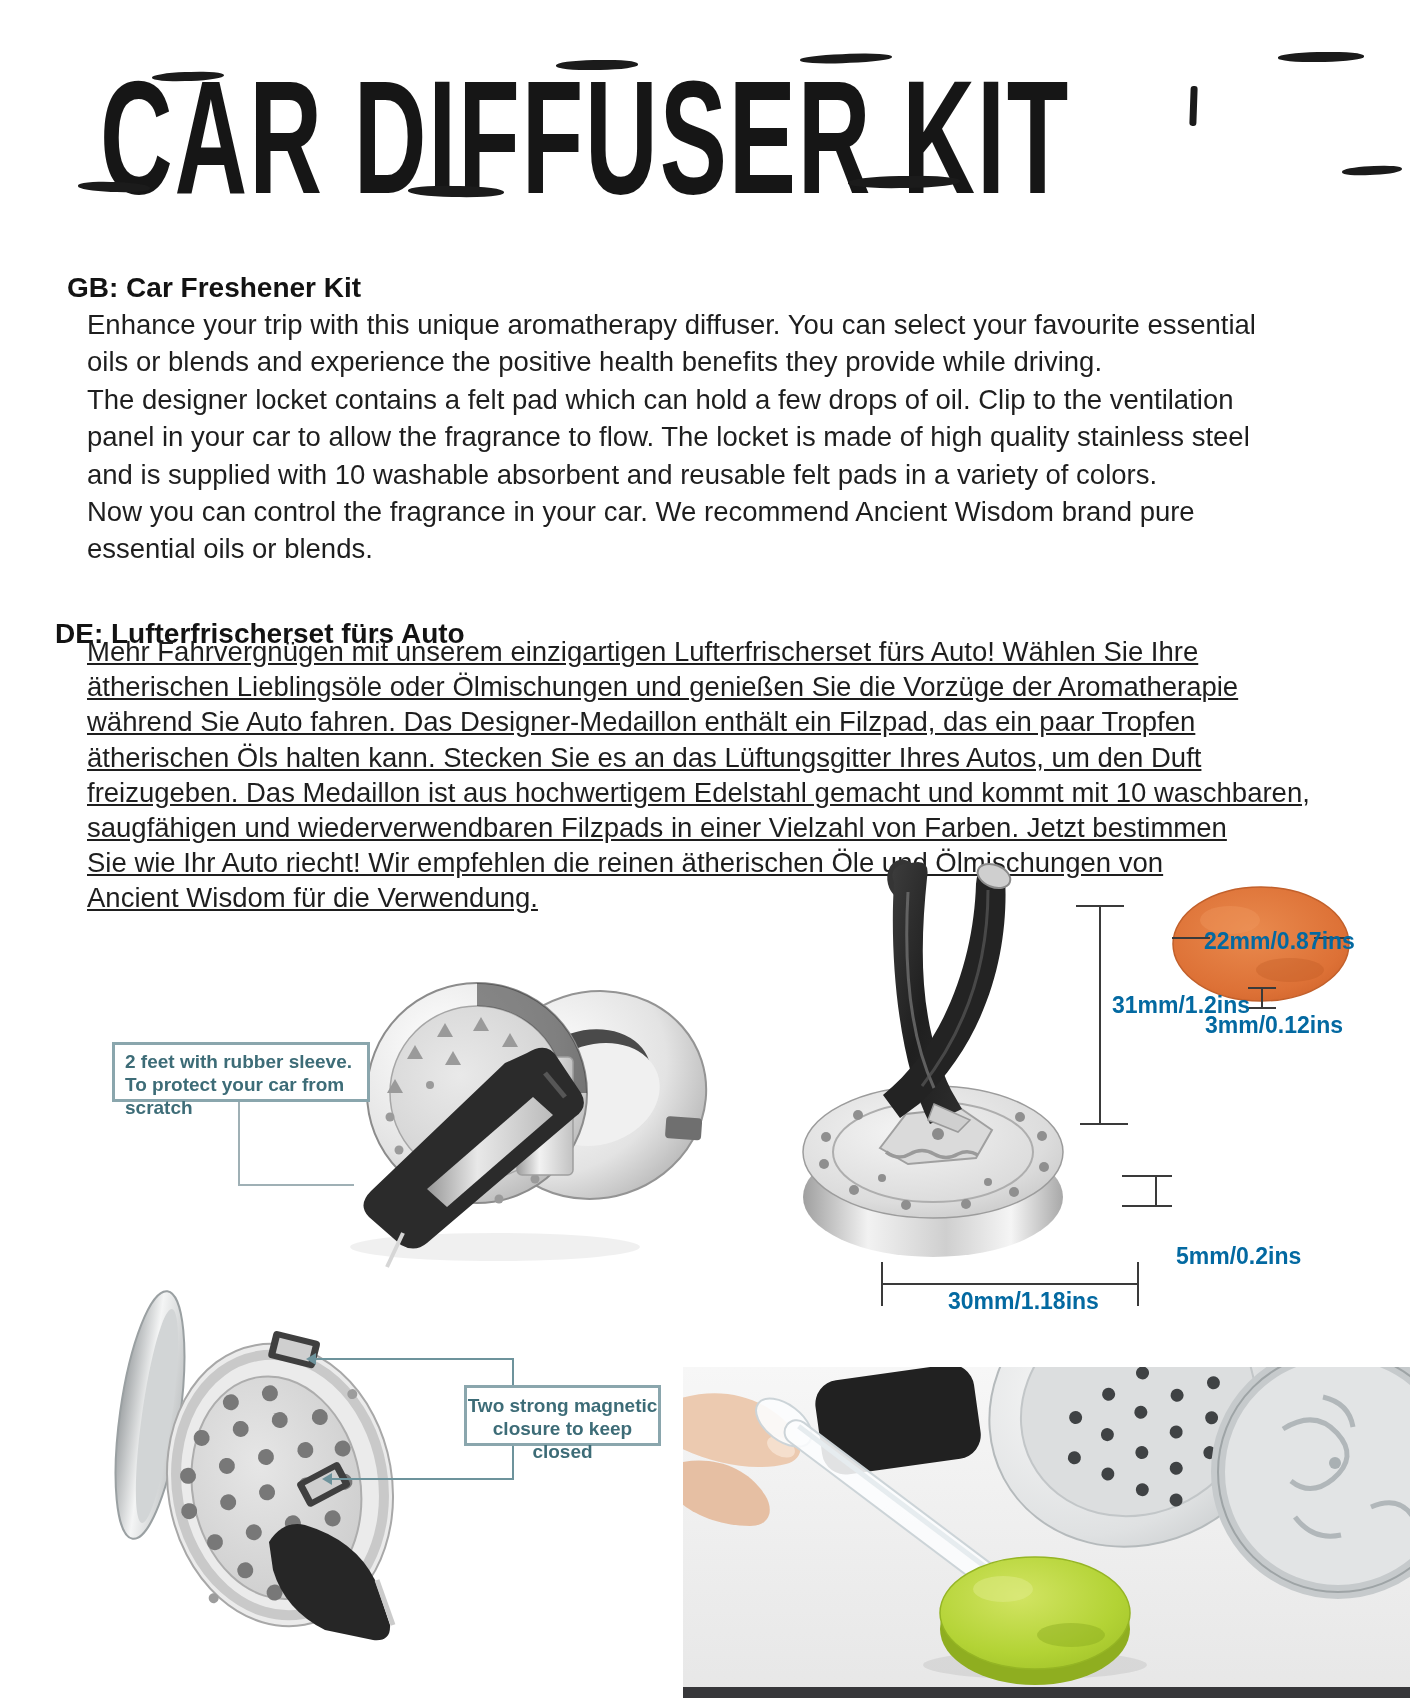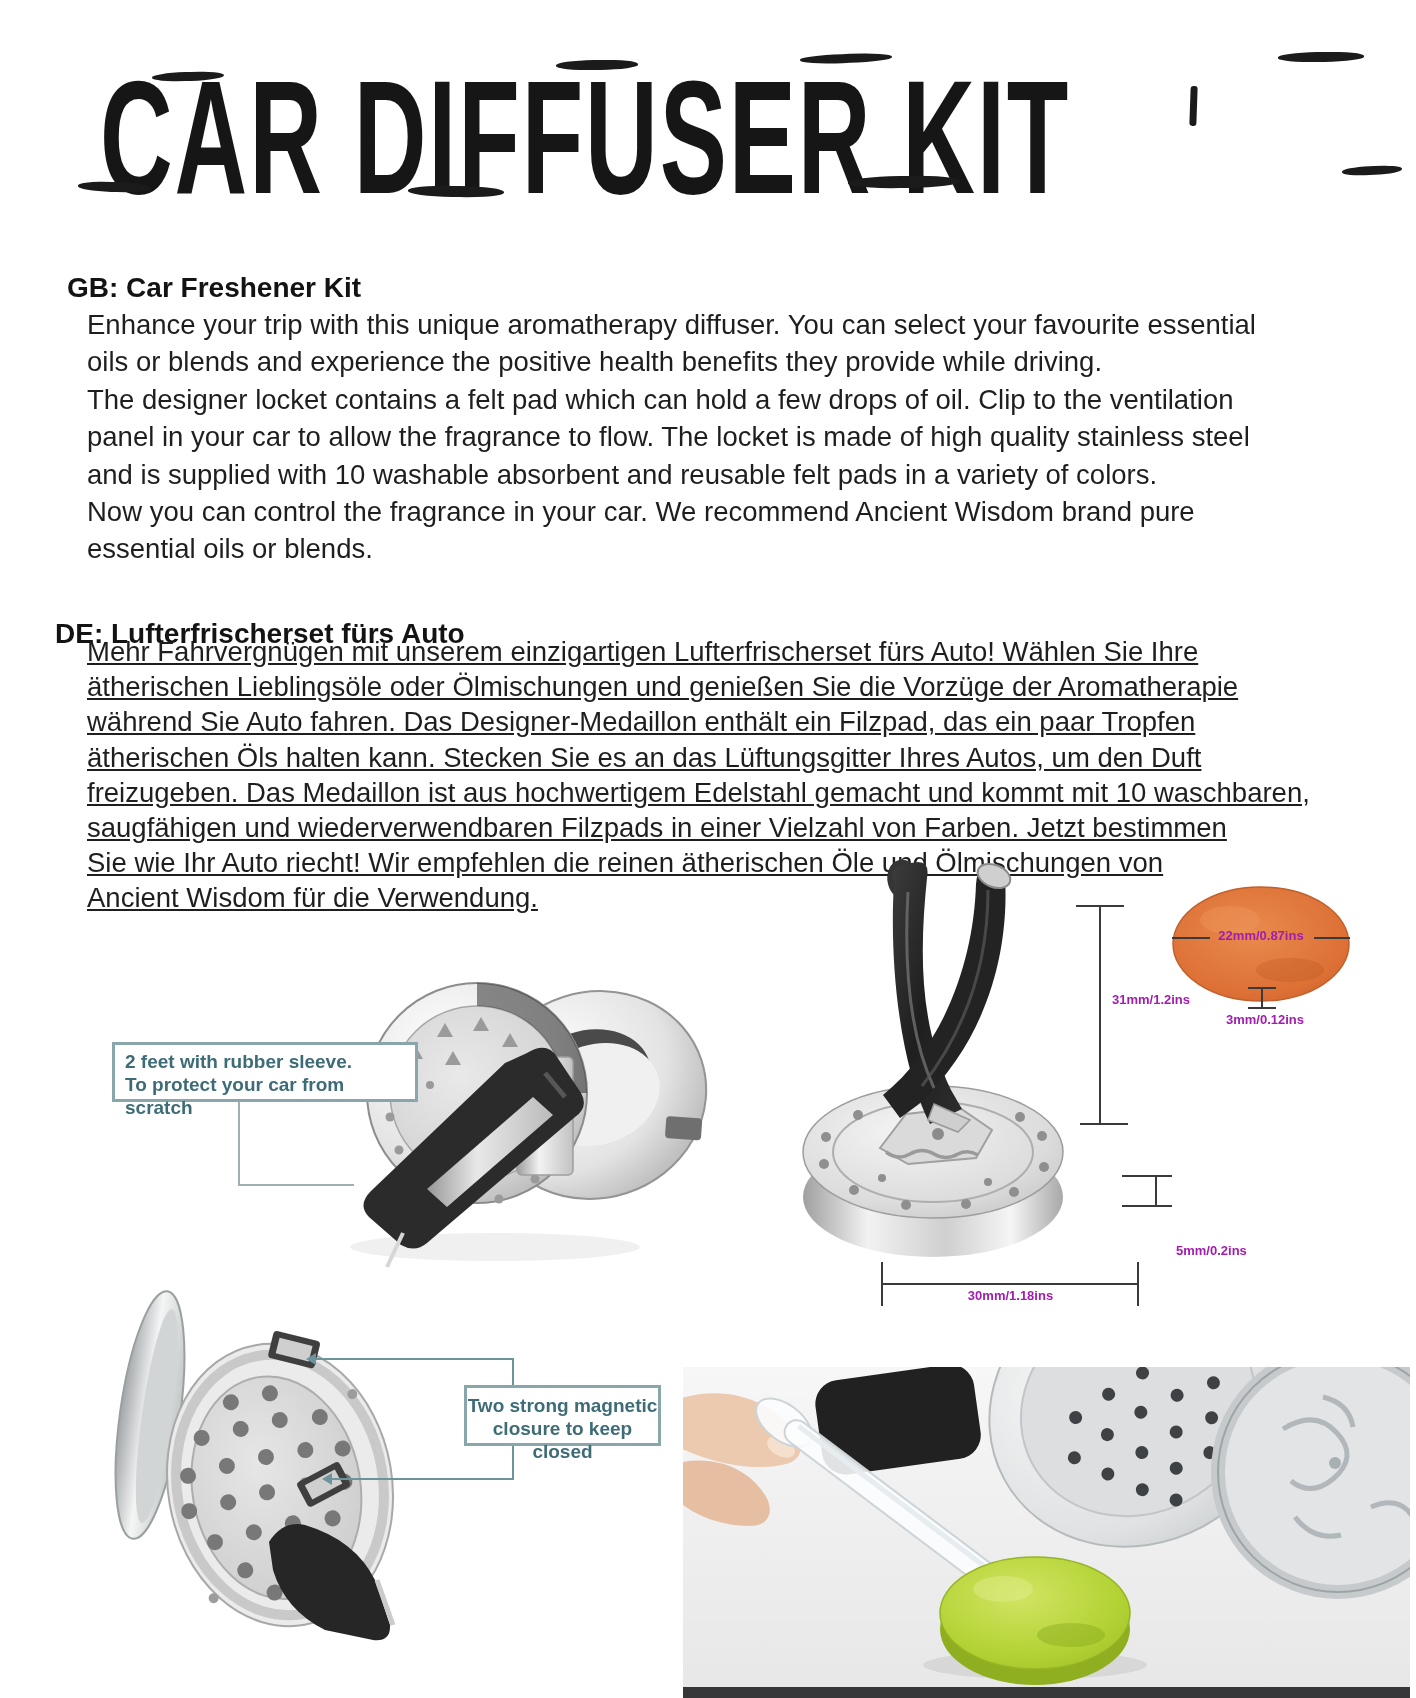--- a/index.html
+++ b/index.html
@@ -27,34 +27,34 @@
   .gb-body { line-height:37.4px; }
   .de-body { line-height:35.2px; }
 
   
   .callout {
     position:absolute; box-sizing:border-box;
     border:3px solid #8aa6ad; background:#ffffff;
     color:#3d6c77; font-weight:bold; font-size:19px; line-height:23px;
     white-space:pre-line;
   }
-  .callout-1 { left:112px; top:1042px; width:306px; height:60px; padding:5px 0 0 10px; text-align:left; }
+  .callout-1 { left:112px; top:1042px; width:258px; height:60px; padding:5px 0 0 10px; text-align:left; }
   .callout-2 { left:464px; top:1377px; width:197px; height:61px; padding:6px 0 0 0; text-align:center;margin-top:8px; }
 
   .line { position:absolute; background:#9fb0b5; }
   .tealline { position:absolute; background:#6d939c; }
   .arrow-left {
     position:absolute; width:0; height:0;
     border-top:6px solid transparent; border-bottom:6px solid transparent;
     border-right:10px solid #6d939c;
   }
 
   
   .dim-label {
-    position:absolute; font-size:13px; font-weight:bold; color:#a21caf;
+    position:absolute; font-size:23px; font-weight:bold; color:#0369a1;
     white-space:nowrap;
   }
   .dim-center { text-align:center; }
 
   
   .app-photo {
     position:absolute; left:683px; top:1367px; width:727px; height:331px;
     background:linear-gradient(180deg,#f7f7f7 0%, #ededed 60%, #e7e7e7 100%);
     overflow:hidden;
   }

